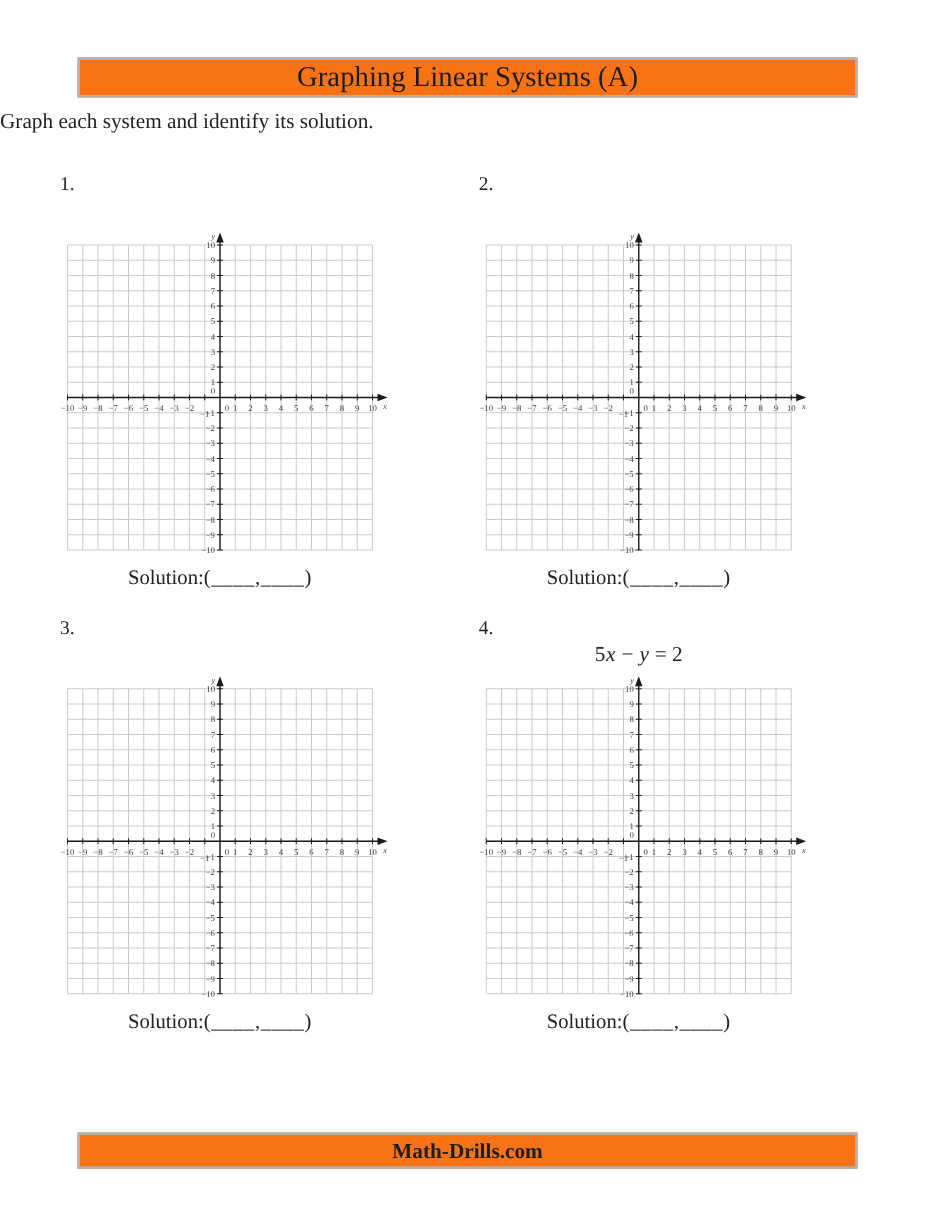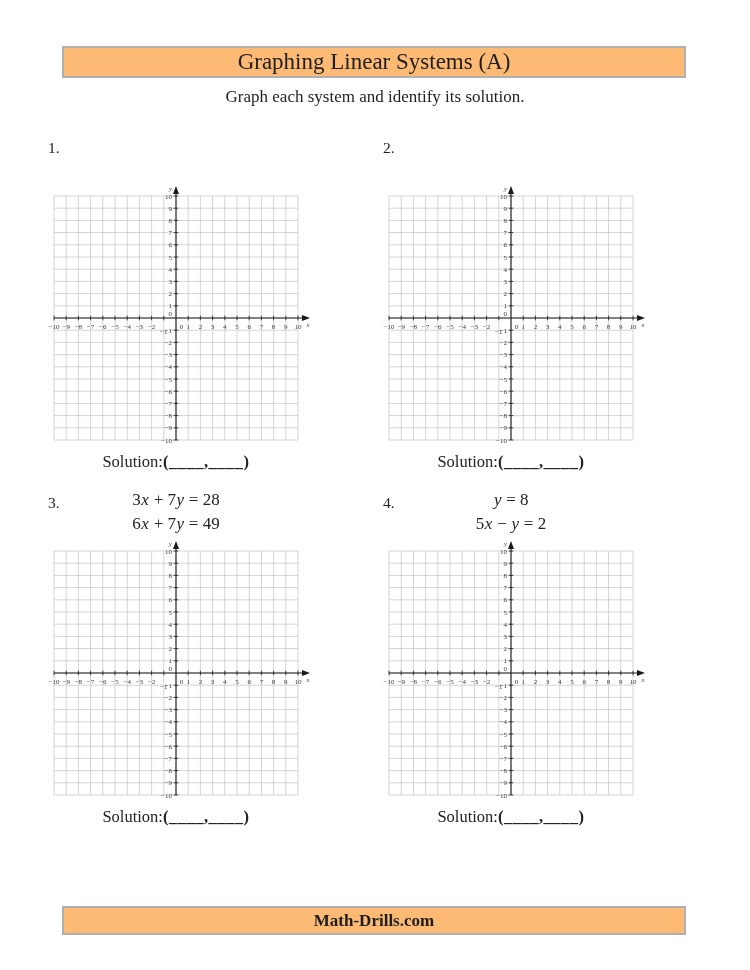--- a/index.html
+++ b/index.html
@@ -2,38 +2,38 @@
 <html><head>
 <meta charset="utf-8">
 <style>
   html,body{margin:0;padding:0;}
   body{
     width:750px;height:970px;background:#ffffff;position:relative;
     font-family:"Liberation Serif","DejaVu Serif",serif;color:#222;
     overflow:hidden;
   }
   .box{
-    position:absolute;background:#fdba74;border:2px solid #b0b0b0;
+    position:absolute;background:#f97316;border:2px solid #b0b0b0;
     display:flex;align-items:center;justify-content:center;
   }
   .title-box{left:62px;top:46px;width:620px;height:28px;}
   .title{font-size:23px;color:#1e1e1e;white-space:nowrap;}
   .subtitle{
-    position:absolute;left:0;top:87px;width:750px;text-align:center;
+    position:absolute;left:0;top:87px;width:750px;
     font-size:17px;color:#1e1e1e;
   }
   .problem{position:absolute;width:280px;height:352px;}
   .pnum{position:absolute;left:12px;top:7px;font-size:15.5px;}
   .eq{position:absolute;width:100%;text-align:center;font-size:17px;white-space:pre;}
   .eq i{font-style:italic;margin:0 0.5px;}
   .eq1{top:3px;}
   .eq2{top:27px;}
   .grid-svg{position:absolute;left:0;top:51px;}
   .solution{position:absolute;top:320px;width:100%;text-align:center;font-size:16.5px;white-space:nowrap;}
-  .solution .blank{margin-left:0;letter-spacing:0.5px;font-weight:bold;}
+  .solution .blank{margin-left:0;letter-spacing:0.5px;}
   .footer-box{left:62px;top:906px;width:620px;height:25px;}
   .footer-text{font-size:17px;color:#1e1e1e;font-weight:bold;}
 </style>
 </head>
 <body>
 
 <div class="box title-box">
   <div class="title">Graphing Linear Systems (A)</div>
 </div>
 <div class="subtitle">Graph each system and identify its solution.</div>
@@ -307,22 +307,20 @@
       <text x="136" y="27.700000000000003" text-anchor="end" font-size="7" fill="#3a3a3a" font-family="&quot;Liberation Serif&quot;,&quot;DejaVu Serif&quot;,serif">9</text>
       <text x="136" y="15.5" text-anchor="end" font-size="7" fill="#3a3a3a" font-family="&quot;Liberation Serif&quot;,&quot;DejaVu Serif&quot;,serif">10</text>
       <text x="136" y="8" text-anchor="end" font-size="6.5" font-style="italic" fill="#3a3a3a" font-family="&quot;Liberation Serif&quot;,&quot;DejaVu Serif&quot;,serif">y</text>
       <text x="270.5" y="144" text-anchor="start" font-size="6.5" font-style="italic" fill="#3a3a3a" font-family="&quot;Liberation Serif&quot;,&quot;DejaVu Serif&quot;,serif">x</text>
     </svg>
   <div class="solution"><span>Solution:</span><span class="blank">(____,____)</span></div>
 </div>
 
 <div class="problem" style="left:36px;top:487px;">
   <div class="pnum">3.</div>
-  <div class="eq eq1 math">3<i>x</i> + 7<i>y</i> = 28</div>
-  <div class="eq eq2 math">6<i>x</i> + 7<i>y</i> = 49</div>
   <svg class="grid-svg" width="280" height="268" viewBox="0 0 280 268">
       <line x1="18" y1="13" x2="18" y2="257" stroke="#c6c6c6" stroke-width="0.75"></line>
       <line x1="30.200000000000003" y1="13" x2="30.200000000000003" y2="257" stroke="#c6c6c6" stroke-width="0.75"></line>
       <line x1="42.400000000000006" y1="13" x2="42.400000000000006" y2="257" stroke="#c6c6c6" stroke-width="0.75"></line>
       <line x1="54.60000000000001" y1="13" x2="54.60000000000001" y2="257" stroke="#c6c6c6" stroke-width="0.75"></line>
       <line x1="66.80000000000001" y1="13" x2="66.80000000000001" y2="257" stroke="#c6c6c6" stroke-width="0.75"></line>
       <line x1="79" y1="13" x2="79" y2="257" stroke="#c6c6c6" stroke-width="0.75"></line>
       <line x1="91.2" y1="13" x2="91.2" y2="257" stroke="#c6c6c6" stroke-width="0.75"></line>
       <line x1="103.4" y1="13" x2="103.4" y2="257" stroke="#c6c6c6" stroke-width="0.75"></line>
       <line x1="115.6" y1="13" x2="115.6" y2="257" stroke="#c6c6c6" stroke-width="0.75"></line>
@@ -446,21 +444,20 @@
       <text x="136" y="27.700000000000003" text-anchor="end" font-size="7" fill="#3a3a3a" font-family="&quot;Liberation Serif&quot;,&quot;DejaVu Serif&quot;,serif">9</text>
       <text x="136" y="15.5" text-anchor="end" font-size="7" fill="#3a3a3a" font-family="&quot;Liberation Serif&quot;,&quot;DejaVu Serif&quot;,serif">10</text>
       <text x="136" y="8" text-anchor="end" font-size="6.5" font-style="italic" fill="#3a3a3a" font-family="&quot;Liberation Serif&quot;,&quot;DejaVu Serif&quot;,serif">y</text>
       <text x="270.5" y="144" text-anchor="start" font-size="6.5" font-style="italic" fill="#3a3a3a" font-family="&quot;Liberation Serif&quot;,&quot;DejaVu Serif&quot;,serif">x</text>
     </svg>
   <div class="solution"><span>Solution:</span><span class="blank">(____,____)</span></div>
 </div>
 
 <div class="problem" style="left:371px;top:487px;">
   <div class="pnum">4.</div>
-  <div class="eq eq1 math"><i>y</i> = 8</div>
   <div class="eq eq2 math">5<i>x</i> − <i>y</i> = 2</div>
   <svg class="grid-svg" width="280" height="268" viewBox="0 0 280 268">
       <line x1="18" y1="13" x2="18" y2="257" stroke="#c6c6c6" stroke-width="0.75"></line>
       <line x1="30.200000000000003" y1="13" x2="30.200000000000003" y2="257" stroke="#c6c6c6" stroke-width="0.75"></line>
       <line x1="42.400000000000006" y1="13" x2="42.400000000000006" y2="257" stroke="#c6c6c6" stroke-width="0.75"></line>
       <line x1="54.60000000000001" y1="13" x2="54.60000000000001" y2="257" stroke="#c6c6c6" stroke-width="0.75"></line>
       <line x1="66.80000000000001" y1="13" x2="66.80000000000001" y2="257" stroke="#c6c6c6" stroke-width="0.75"></line>
       <line x1="79" y1="13" x2="79" y2="257" stroke="#c6c6c6" stroke-width="0.75"></line>
       <line x1="91.2" y1="13" x2="91.2" y2="257" stroke="#c6c6c6" stroke-width="0.75"></line>
       <line x1="103.4" y1="13" x2="103.4" y2="257" stroke="#c6c6c6" stroke-width="0.75"></line>

